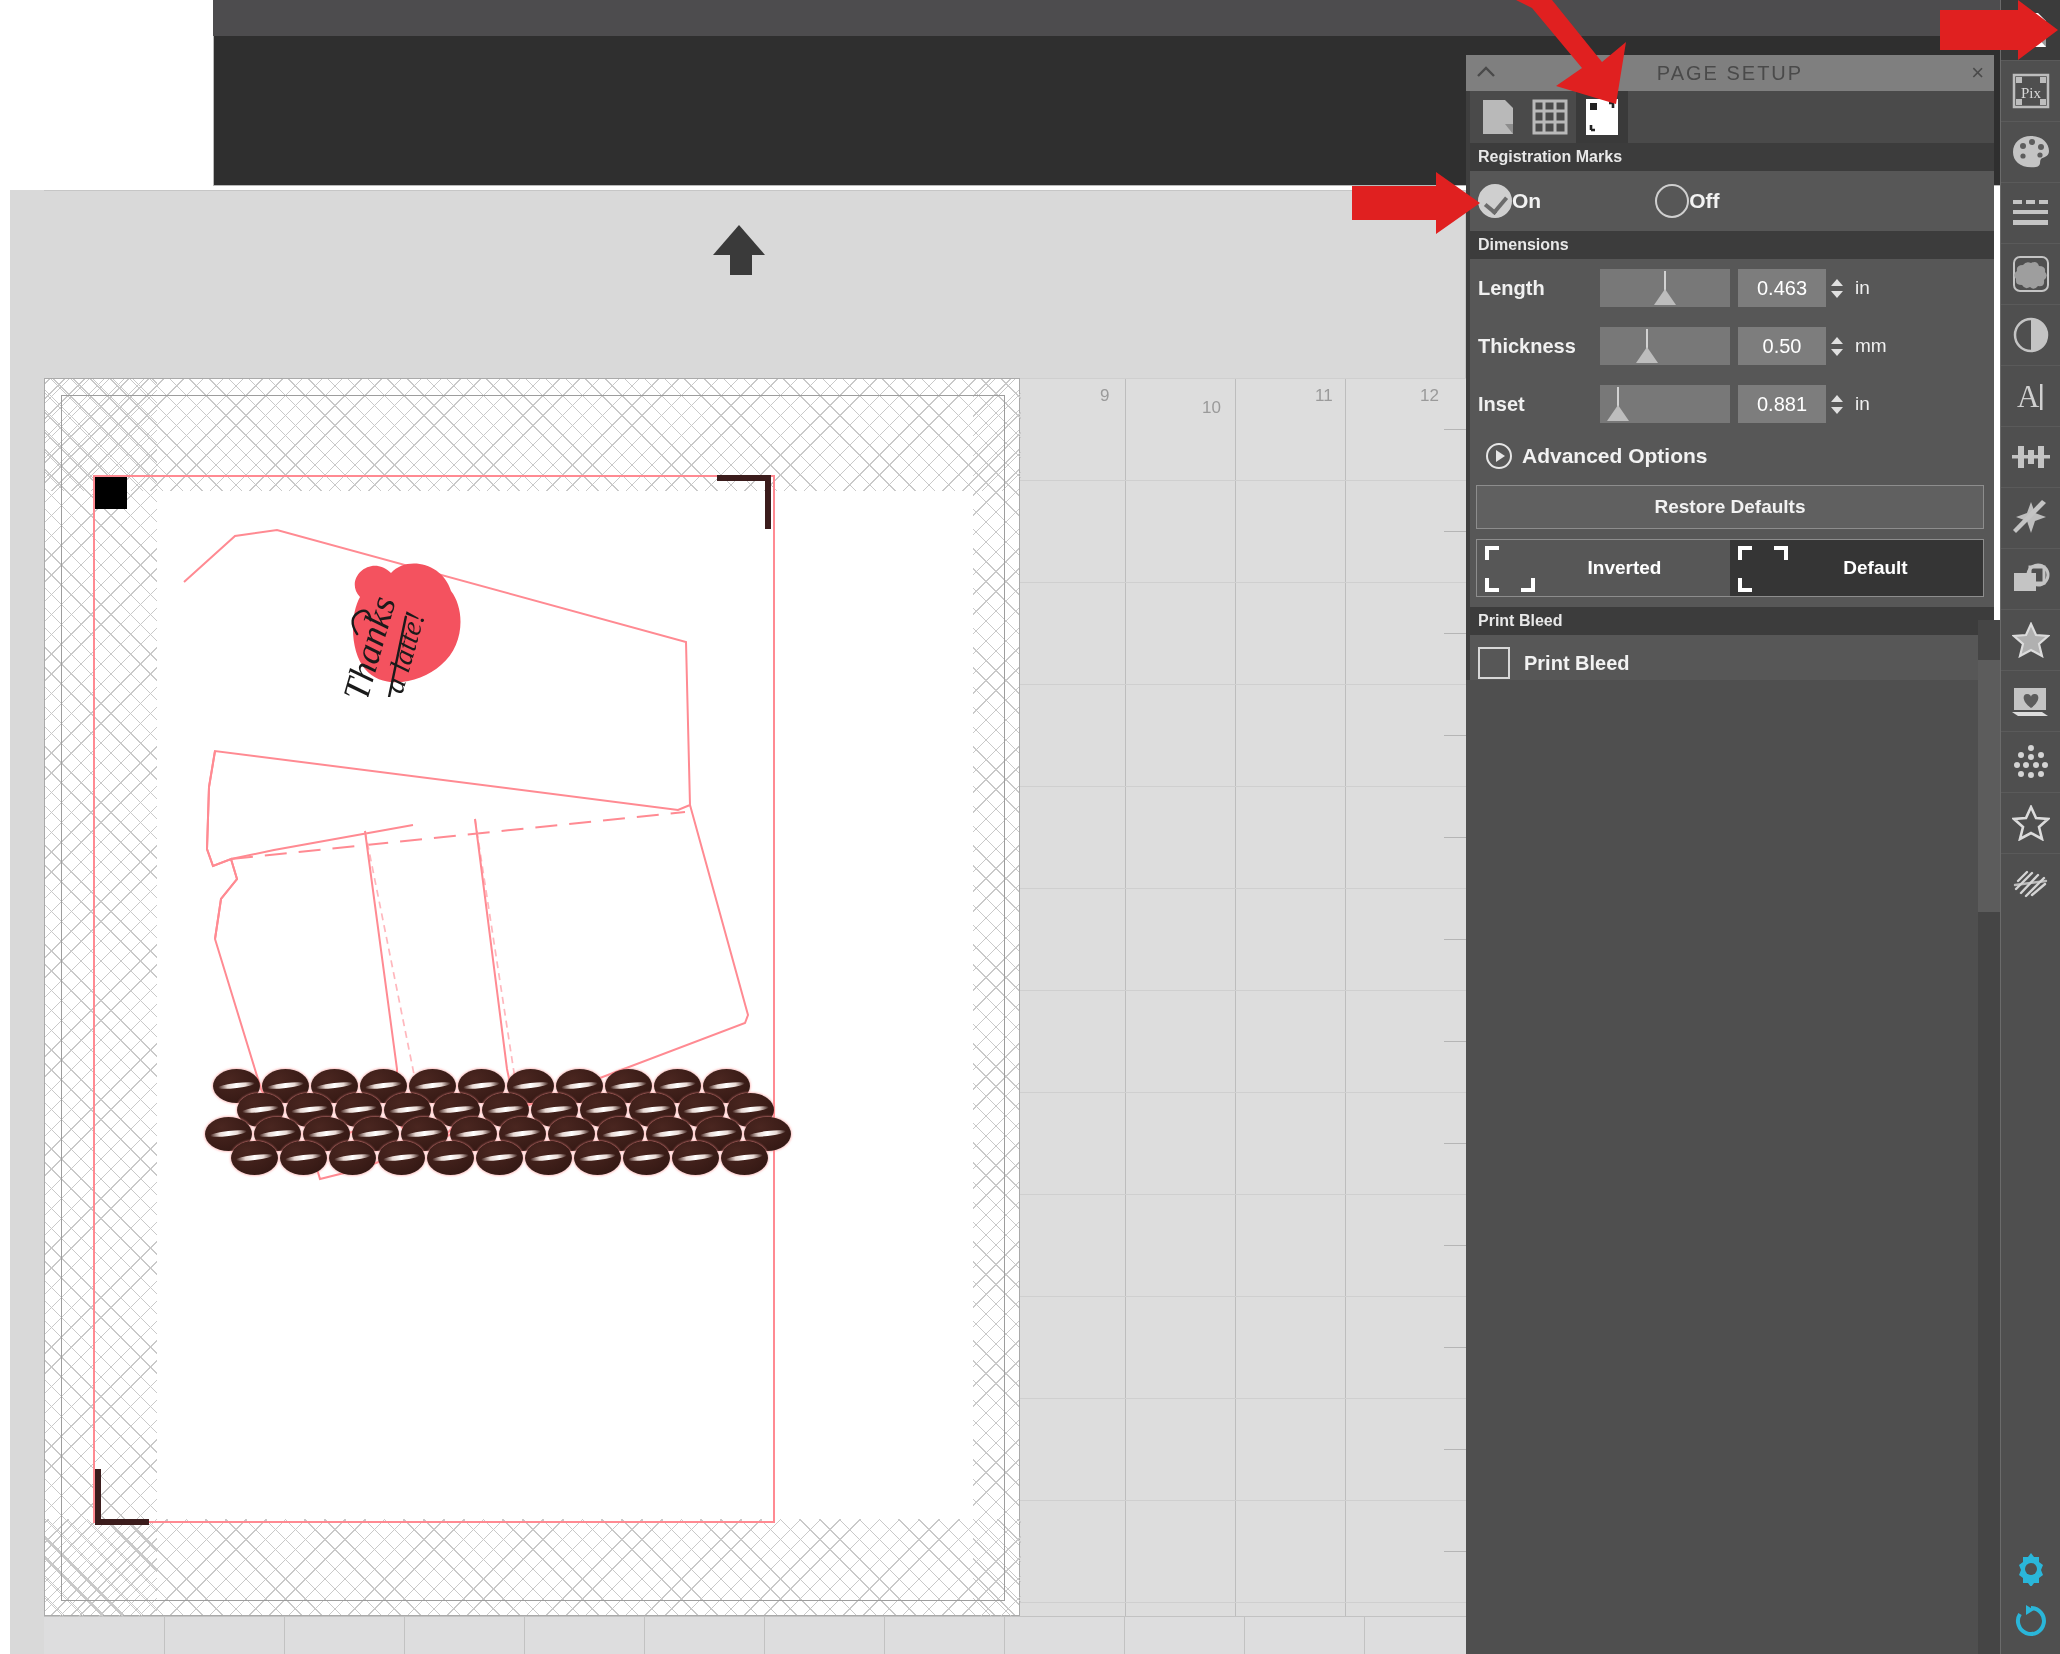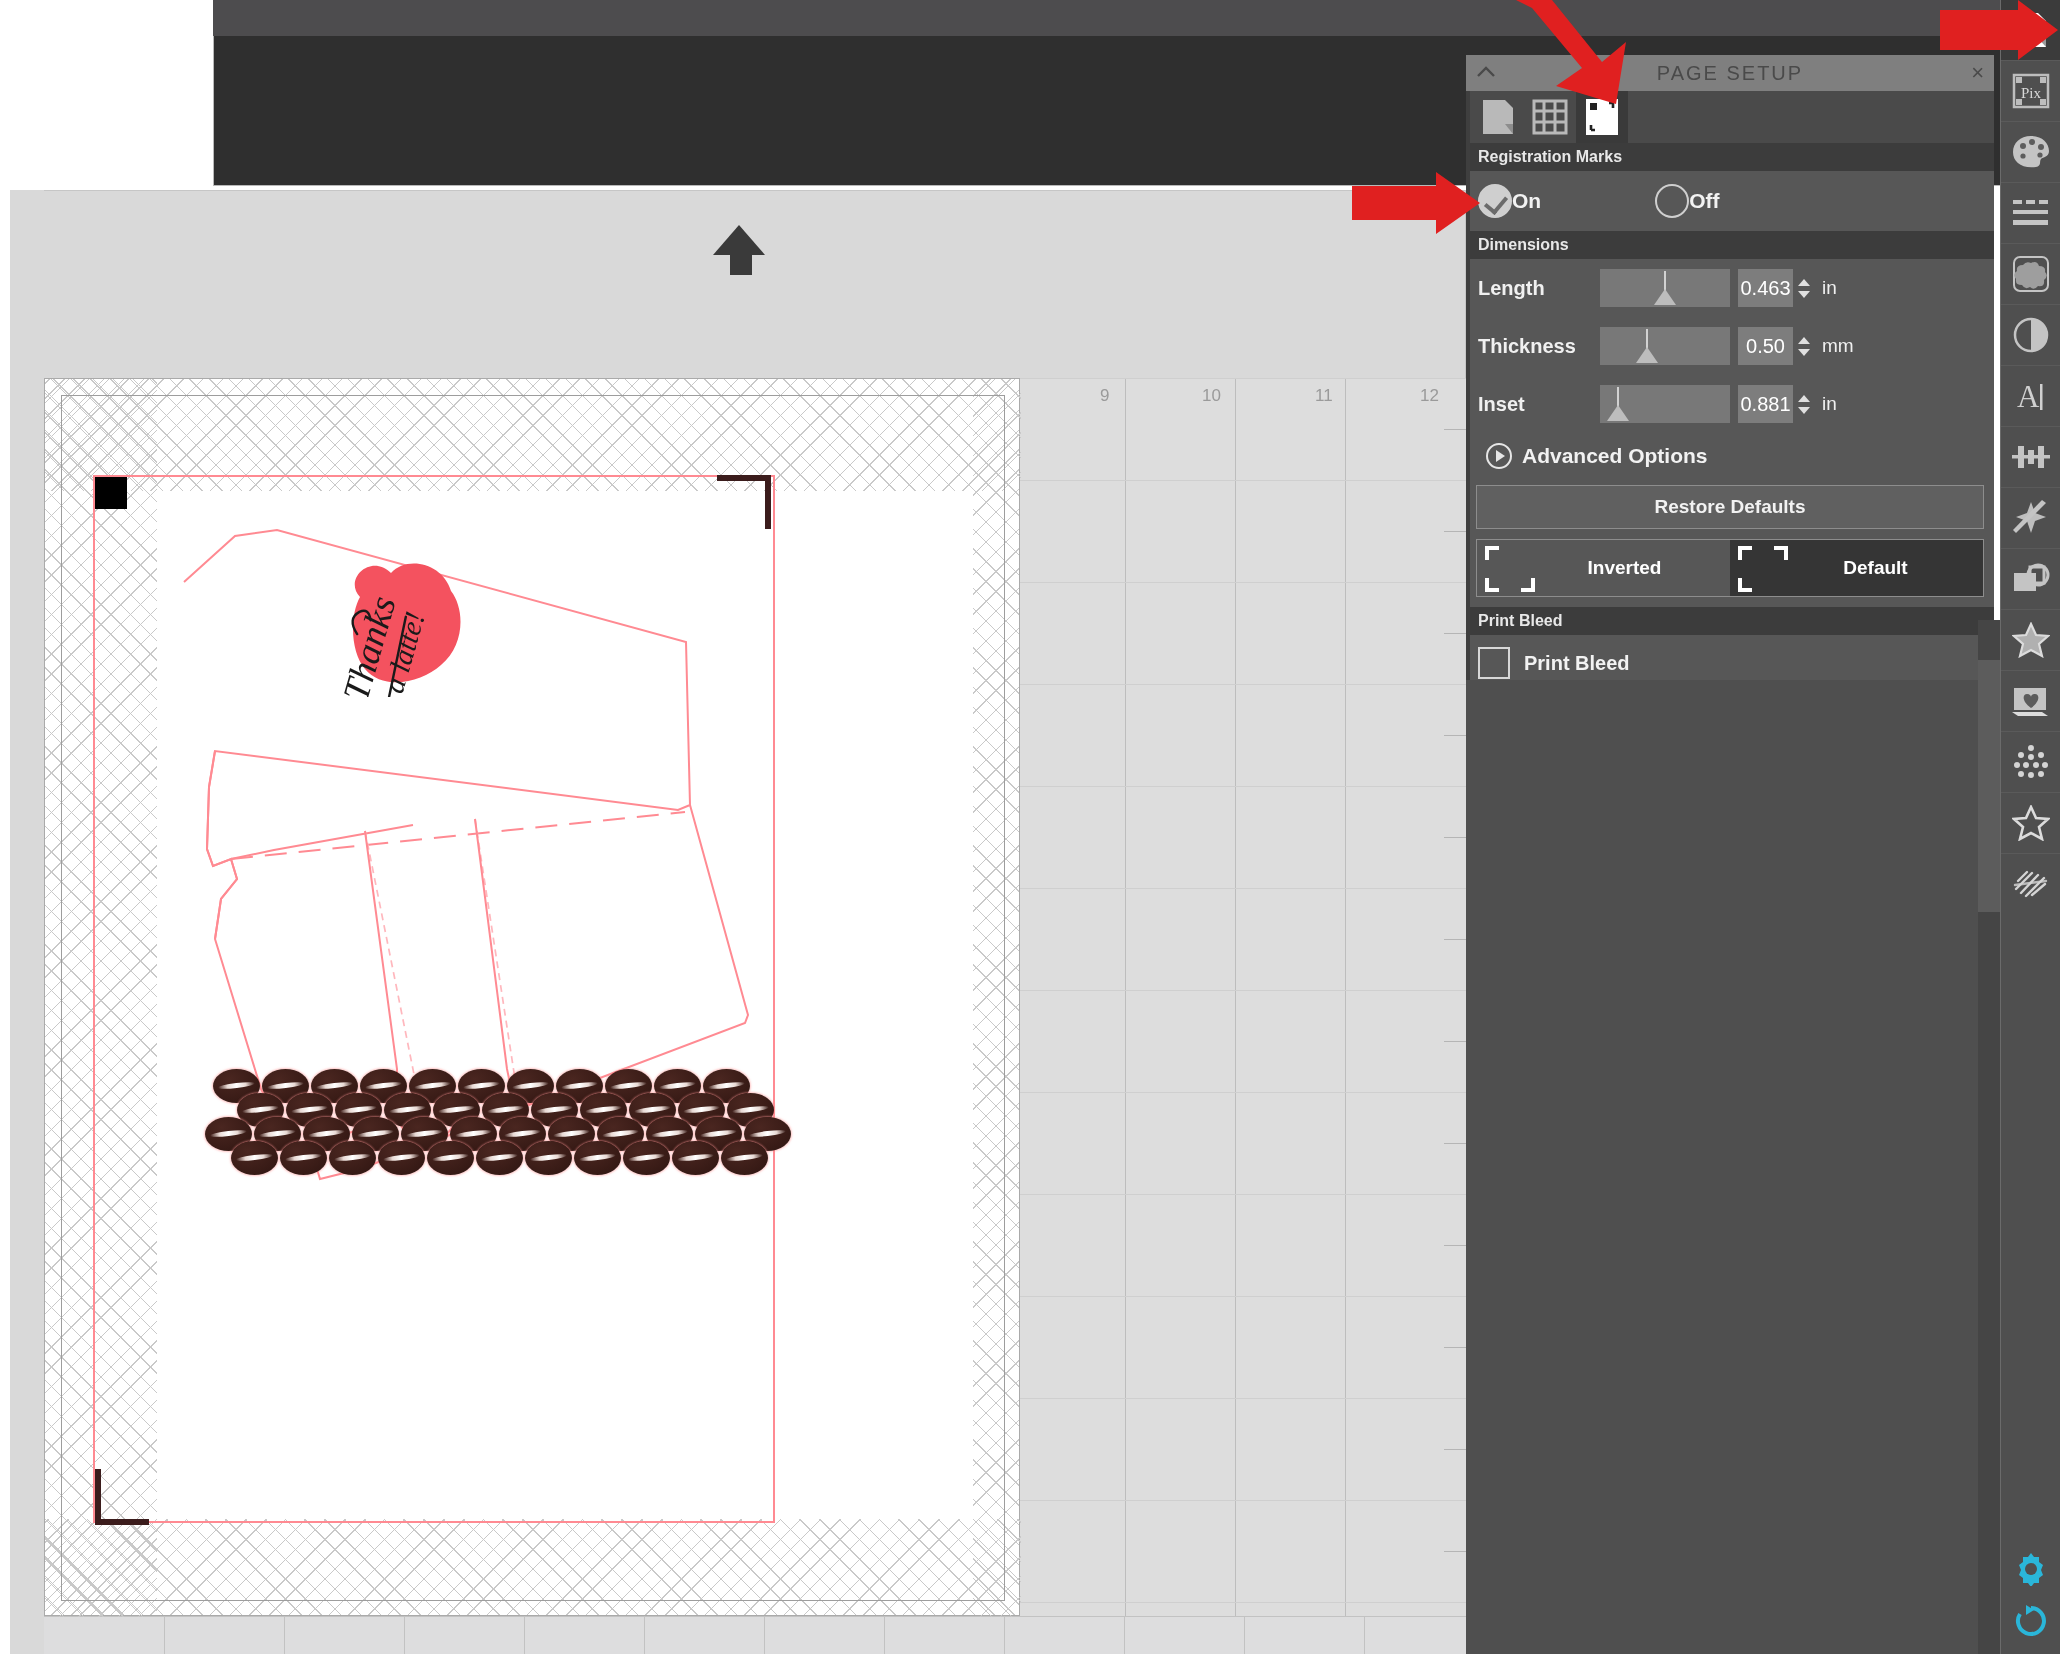--- a/index.html
+++ b/index.html
@@ -107,21 +107,21 @@
       border-right:4px solid #6b6b6b; border-bottom:4px solid #6b6b6b; transform:rotate(40deg); }
   .radio-label { color:#f2f2f2; font-size:21px; font-weight:bold; }
 
   .field-row { height:58px; display:flex; align-items:center; padding-left:12px; }
   .field-label { color:#f0f0f0; font-size:20px; font-weight:bold; width:122px; }
   .field-label.dim { color:#858585; }
   .slider { width:130px; height:38px; background:#787878; position:relative; }
   .slider .stem { position:absolute; top:2px; width:2px; height:22px; background:#d2d2d2; }
   .slider .knob { position:absolute; bottom:2px; width:0;height:0; border-left:11px solid transparent;
                   border-right:11px solid transparent; border-bottom:16px solid #bdbdbd; }
-  .numbox { width:55px; height:38px; background:#7d7d7d; color:#ffffff; font-size:20px;
+  .numbox { width:88px; height:38px; background:#7d7d7d; color:#ffffff; font-size:20px;
             display:flex; align-items:center; justify-content:center; margin-left:8px; }
   .numbox.dim { color:#9d9d9d; background:#6e6e6e; }
   .spin { width:16px; margin-left:5px; display:flex; flex-direction:column; justify-content:center; gap:5px;}
   .spin i { display:block; width:0;height:0; border-left:6px solid transparent; border-right:6px solid transparent;}
   .spin .up { border-bottom:7px solid #e0e0e0; }
   .spin .dn { border-top:7px solid #e0e0e0; }
   .unit { color:#f0f0f0; font-size:19px; margin-left:8px; }
   .unit.dim { color:#9d9d9d; }
 
   .adv-row { height:46px; display:flex; align-items:center; padding-left:20px; }
@@ -190,21 +190,21 @@
     <div class="ruler-tick" style="top:357px"></div>
     <div class="ruler-tick" style="top:459px"></div>
     <div class="ruler-tick" style="top:561px"></div>
     <div class="ruler-tick" style="top:663px"></div>
     <div class="ruler-tick" style="top:765px"></div>
     <div class="ruler-tick" style="top:867px"></div>
     <div class="ruler-tick" style="top:969px"></div>
     <div class="ruler-tick" style="top:1071px"></div>
     <div class="ruler-tick" style="top:1173px"></div>
     <div class="ruler-num" style="left:80px; top:8px;">9</div>
-    <div class="ruler-num" style="left:182px; top:8px;">10</div>
+    <div class="ruler-num" style="left:182px; top:20px;">10</div>
     <div class="ruler-num" style="left:295px; top:8px;">11</div>
     <div class="ruler-num" style="left:400px; top:8px;">12</div>
   </div>
 
   <div class="bottom-ruler">
     <div class="br-v" style="left:120px"></div>
     <div class="br-v" style="left:240px"></div>
     <div class="br-v" style="left:360px"></div>
     <div class="br-v" style="left:480px"></div>
     <div class="br-v" style="left:600px"></div>

